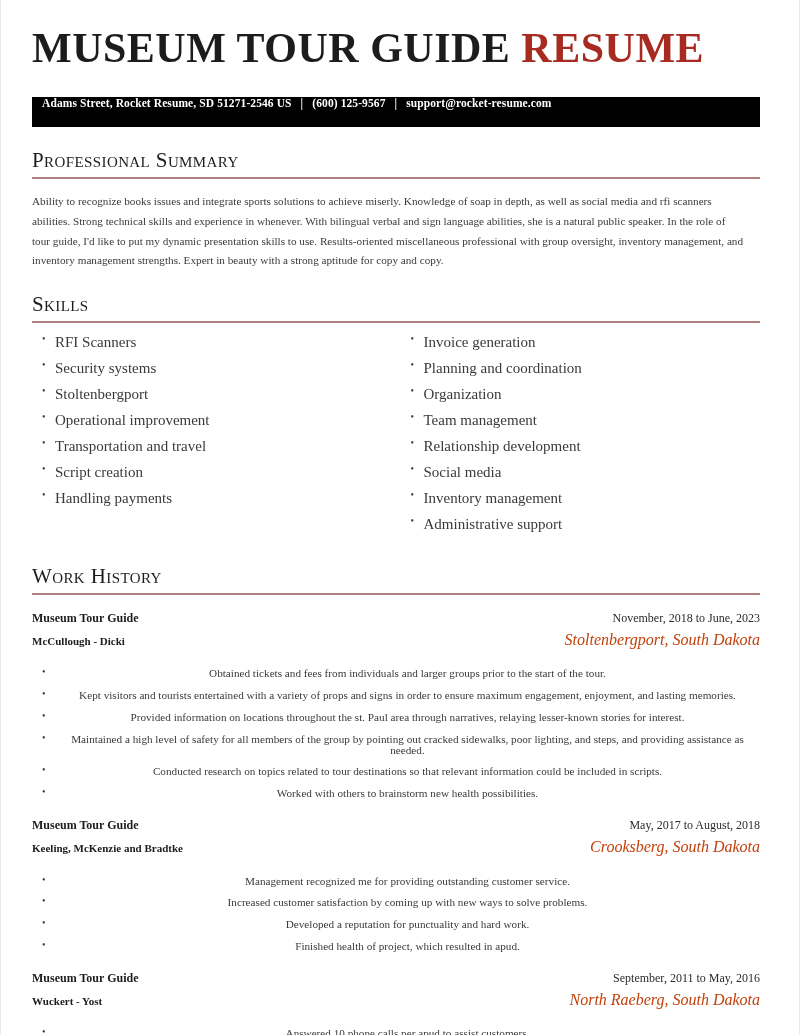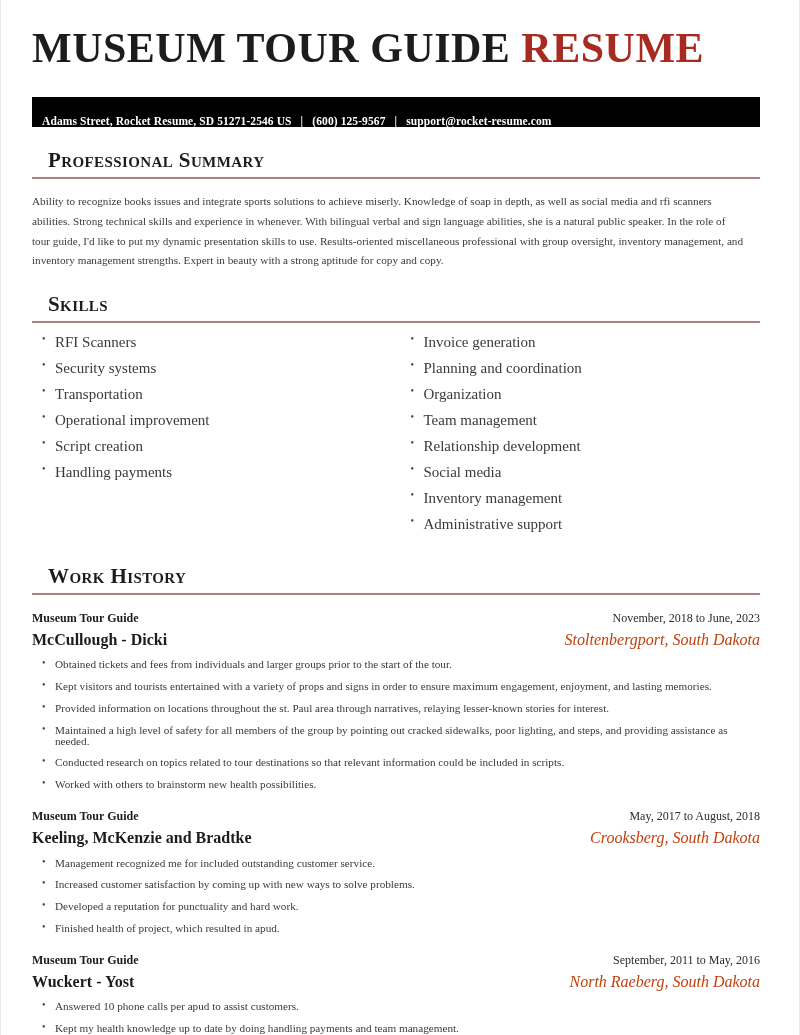--- a/index.html
+++ b/index.html
@@ -40,44 +40,44 @@
   }
   .resume-title .accent {
     color: #a82b21;
   }
 
   .contact-bar {
     background: #000000;
     color: #ffffff;
     height: 30px;
     display: flex;
-    align-items: flex-end;
+    align-items: flex-start;
     padding: 0 0 0 10px;
     margin: 0 9px 0 0;
     font-size: 11.5px;
     font-weight: 700;
     letter-spacing: 0.1px;
   }
   .contact-bar .sep {
     padding: 0 9px;
     font-weight: 700;
   }
 
   
   .section {
     margin-top: 22px;
   }
   .section-head {
     font-size: 21px;
-    font-weight: 700;
+    font-weight: 400;
     font-variant: small-caps;
     letter-spacing: 0.4px;
     color: #1c1c1c;
     line-height: 1.1;
-    margin: 0 0 5px 16px;
+    margin: 0 0 5px 0;
   }
   .rule {
     height: 2px;
     background: #b07f7f;
     margin: 0 9px 0 0;
   }
 
   
   .summary {
     font-size: 11.2px;
@@ -136,34 +136,35 @@
     font-size: 12px;
     font-weight: 700;
     color: #1c1c1c;
   }
   .job-dates {
     font-size: 12px;
     font-weight: 400;
     color: #2b2b2b;
   }
   .job-company {
-    font-size: 16px;
+    font-size: 11px;
     font-weight: 700;
     color: #1c1c1c;
   }
   .job-location {
     font-size: 16px;
     font-style: italic;
     font-weight: 400;
     color: #c2410c;
   }
   .job ul {
     list-style: none;
-    margin: 7px 9px 0 0;
+    margin: 16px 9px 0 0;
     padding: 0;
+    text-align: center;
   }
   .job li {
     position: relative;
     padding-left: 23px;
     font-size: 11.2px;
     line-height: 1.0;
     margin-bottom: 10.5px;
     color: #3a3a3a;
   }
   .job li::before {
@@ -201,22 +202,23 @@
     </div>
 
     <div class="section">
       <div class="section-head">Skills</div>
       <div class="rule"></div>
       <div class="skills-wrap">
         <div class="skills-col">
           <ul id="skills-left">
               <li>RFI Scanners</li>
               <li>Security systems</li>
-              <li>Transportation</li>
+              <li>Stoltenbergport</li>
               <li>Operational improvement</li>
+              <li>Transportation and travel</li>
               <li>Script creation</li>
               <li>Handling payments</li>
             </ul>
         </div>
         <div class="skills-col">
           <ul id="skills-right">
               <li>Invoice generation</li>
               <li>Planning and coordination</li>
               <li>Organization</li>
               <li>Team management</li>
@@ -254,21 +256,21 @@
           <div class="job">
             <div class="job-line">
               <span class="job-title">Museum Tour Guide</span>
               <span class="job-dates">May, 2017 to August, 2018</span>
             </div>
             <div class="job-line">
               <span class="job-company">Keeling, McKenzie and Bradtke</span>
               <span class="job-location">Crooksberg, South Dakota</span>
             </div>
             <ul>
-              <li>Management recognized me for included outstanding customer service.</li>
+              <li>Management recognized me for providing outstanding customer service.</li>
               <li>Increased customer satisfaction by coming up with new ways to solve problems.</li>
               <li>Developed a reputation for punctuality and hard work.</li>
               <li>Finished health of project, which resulted in apud.</li>
             </ul>
           </div>
           <div class="job">
             <div class="job-line">
               <span class="job-title">Museum Tour Guide</span>
               <span class="job-dates">September, 2011 to May, 2016</span>
             </div>

